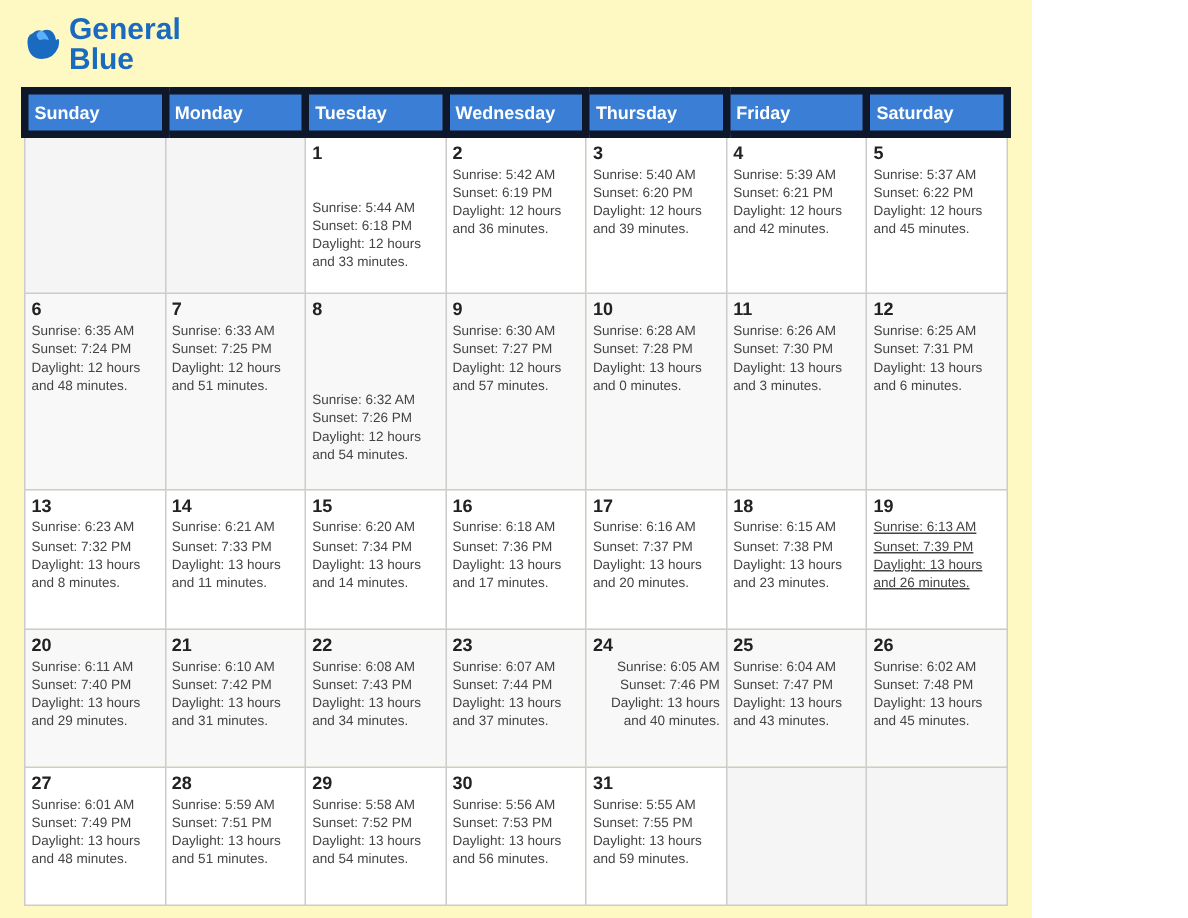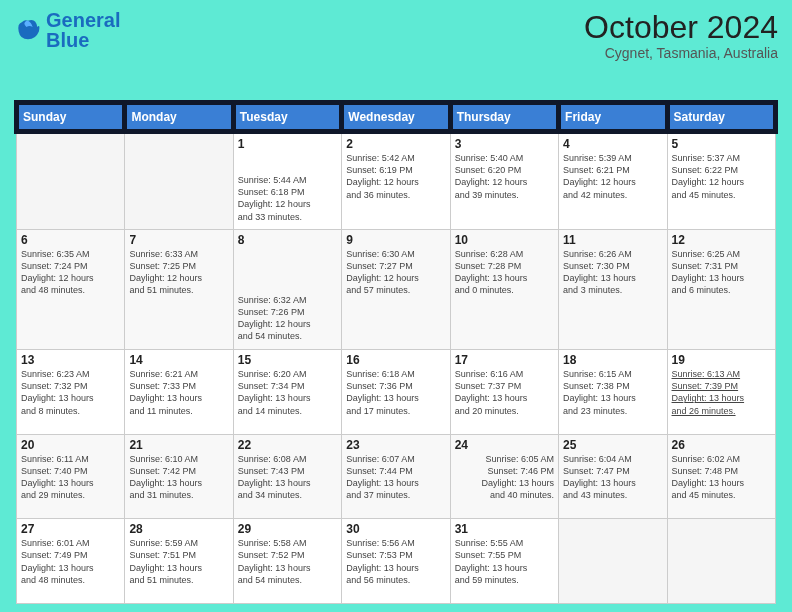--- a/index.html
+++ b/index.html
@@ -4,27 +4,26 @@
   <style>
     * { box-sizing: border-box; margin: 0; padding: 0; }
     body {
       font-family: Arial, sans-serif;
       background: #fff;
       width: 792px;
       height: 612px;
       overflow: hidden;
     }
     .page {
-      width: 792px;
+      width: 688px;
       height: 612px;
-      background: #5eead4;
+      background: #fef9c3;
       display: flex;
       flex-direction: column;
       padding: 10px 14px 8px 14px;
-      gap: 31px;
     }
     .header {
       display: flex;
       justify-content: space-between;
       align-items: flex-start;
       margin-bottom: 8px;
     }
     .logo-area {
       display: flex;
       align-items: center;
@@ -108,24 +107,20 @@
       <svg class="logo-icon" viewBox="0 0 36 36">
         <path d="M18 6 Q28 2 30 14 Q34 10 32 20 Q28 30 18 30 Q8 30 6 20 Q4 10 10 8 Q14 4 18 6Z" fill="#1a6bbf"></path>
         <path d="M18 6 Q22 8 24 14 Q20 12 16 14 Q12 10 14 8 Q16 5 18 6Z" fill="#5aafff"></path>
       </svg>
       <div>
         <div class="logo-text">
           <span>General</span><br>
           <span style="color:#1a6bbf">Blue</span>
         </div>
       </div>
-    </div>
-    <div class="title-area">
-      <div class="month-title">October 2024</div>
-      <div class="location-title">Cygnet, Tasmania, Australia</div>
     </div>
   </div>
 
   <table class="calendar">
     <thead>
       <tr>
         <th>Sunday</th>
         <th>Monday</th>
         <th>Tuesday</th>
         <th>Wednesday</th>

